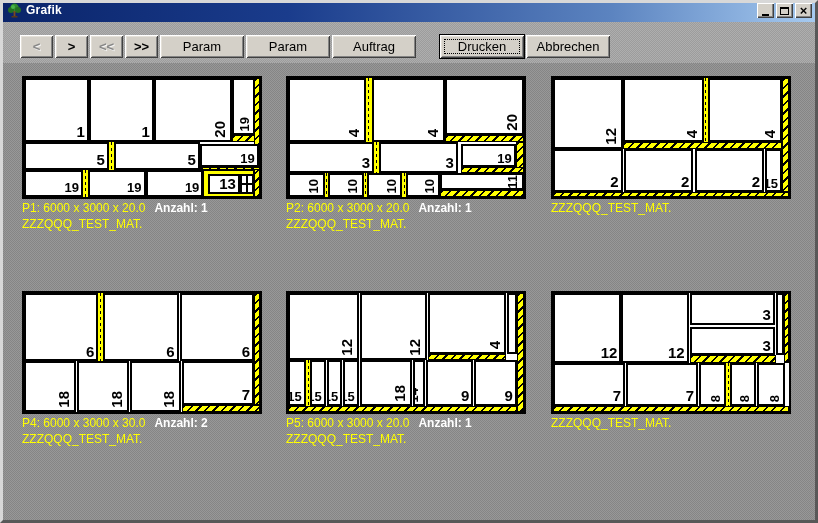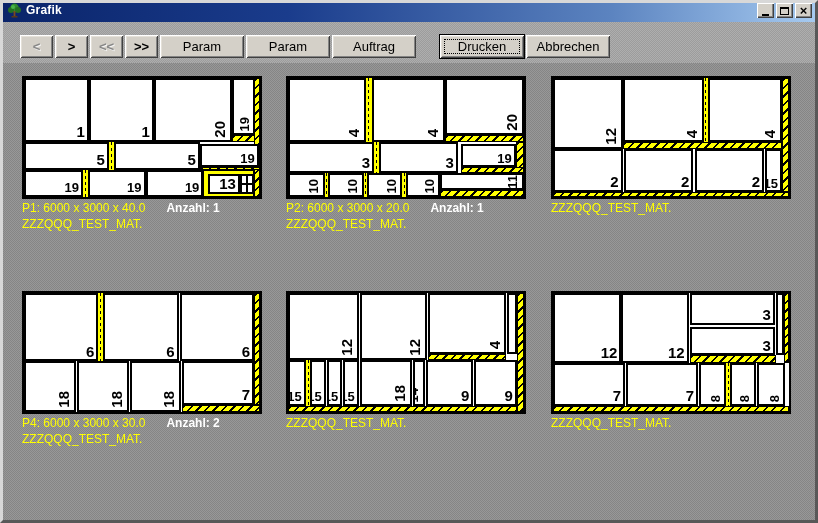--- a/index.html
+++ b/index.html
@@ -77,21 +77,21 @@
   }
   .waste.solid{background:#ffff00;border:1px solid #000;}
   .waste.dash{
     background-color:#ffff00;
     background-image:repeating-linear-gradient(180deg,#000 0 3px,rgba(0,0,0,0) 3px 6px);
     background-size:1px 100%;background-position:center top;background-repeat:no-repeat;
   }
   .pline{margin-top:1px;line-height:14px;white-space:nowrap;}
   .pline:first-of-type{margin-top:4px;}
   .pinfo{color:#ffff00;font-size:12px;}
-  .panz{color:#ffffff;font-size:12px;font-weight:bold;margin-left:21px;}
+  .panz{color:#ffffff;font-size:12px;font-weight:bold;margin-left:9px;}
 </style>
 </head>
 <body>
 
 <div class="window">
   <div class="titlebar">
     <span class="ticon">
       <svg width="15" height="15" viewBox="0 0 15 15">
         <circle cx="7.5" cy="5" r="4.4" fill="#2e8b2e"></circle>
         <circle cx="4" cy="7" r="3" fill="#237023"></circle>
@@ -162,21 +162,21 @@
             <span class="lbl sm">19</span>
           </div>
           <div class="piece" style="left: 51.5%; top: 77.5%; width: 24.5%; height: 22.5%;">
             <span class="lbl sm">19</span>
           </div>
           <div class="piece" style="left: 78%; top: 80.5%; width: 13.5%; height: 17%;">
             <span class="lbl">13</span>
           </div>
           <div class="piece crossed" style="left: 91.5%; top: 80.5%; width: 6%; height: 17%;"></div>
         </div>
-        <div class="pline"><span class="pinfo">P1: 6000 x 3000 x 40.0</span><span class="panz">Anzahl: 1</span></div>
+        <div class="pline"><span class="pinfo">P1: 6000 x 3000 x 20.0</span><span class="panz">Anzahl: 1</span></div>
         <div class="pline"><span class="pinfo">ZZZQQQ_TEST_MAT.</span></div>
       </div>
       <div class="panel" style="left: 283px; top: 13px;">
         <div class="board">
           <div class="waste dash" style="left: 33%; top: 0%; width: 2.5%; height: 53.5%;"></div>
           <div class="waste hatch" style="left: 66.5%; top: 48%; width: 33.5%; height: 5.5%;"></div>
           <div class="waste dash" style="left: 36.5%; top: 53.5%; width: 2%; height: 26%;"></div>
           <div class="waste hatch" style="left: 96.5%; top: 53.5%; width: 3.5%; height: 26%;"></div>
           <div class="waste hatch" style="left: 73.5%; top: 75%; width: 26.5%; height: 4.5%;"></div>
           <div class="waste dash" style="left: 15.5%; top: 79.5%; width: 1.5%; height: 20.5%;"></div>
@@ -314,20 +314,21 @@
           <div class="piece" style="left: 53%; top: 56%; width: 5%; height: 39%;">
             <span class="lbl rot sm">14</span>
           </div>
           <div class="piece" style="left: 58.5%; top: 56%; width: 20%; height: 39%;">
             <span class="lbl">9</span>
           </div>
           <div class="piece" style="left: 79%; top: 56%; width: 18%; height: 39%;">
             <span class="lbl">9</span>
           </div>
         </div>
+        <div class="pline"><span class="pinfo">P5: 6000 x 3000 x 20.0</span><span class="panz">Anzahl: 1</span></div>
         <div class="pline"><span class="pinfo">ZZZQQQ_TEST_MAT.</span></div>
       </div>
       <div class="panel" style="left: 548px; top: 228px;">
         <div class="board">
           <div class="waste hatch" style="left: 98%; top: 0%; width: 2%; height: 59%;"></div>
           <div class="waste hatch" style="left: 58%; top: 52.5%; width: 36.5%; height: 6.5%;"></div>
           <div class="waste dash" style="left: 73.5%; top: 59%; width: 1.5%; height: 36%;"></div>
           <div class="waste hatch" style="left: 0%; top: 95%; width: 100%; height: 5%;"></div>
           <div class="piece" style="left: 0%; top: 0%; width: 29%; height: 59%;">
             <span class="lbl">12</span>

